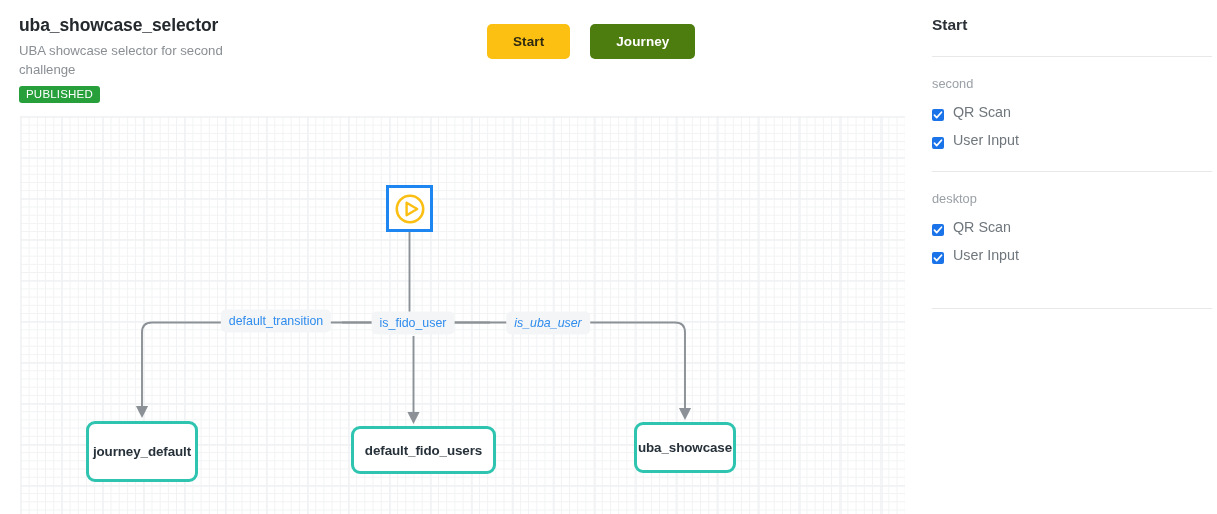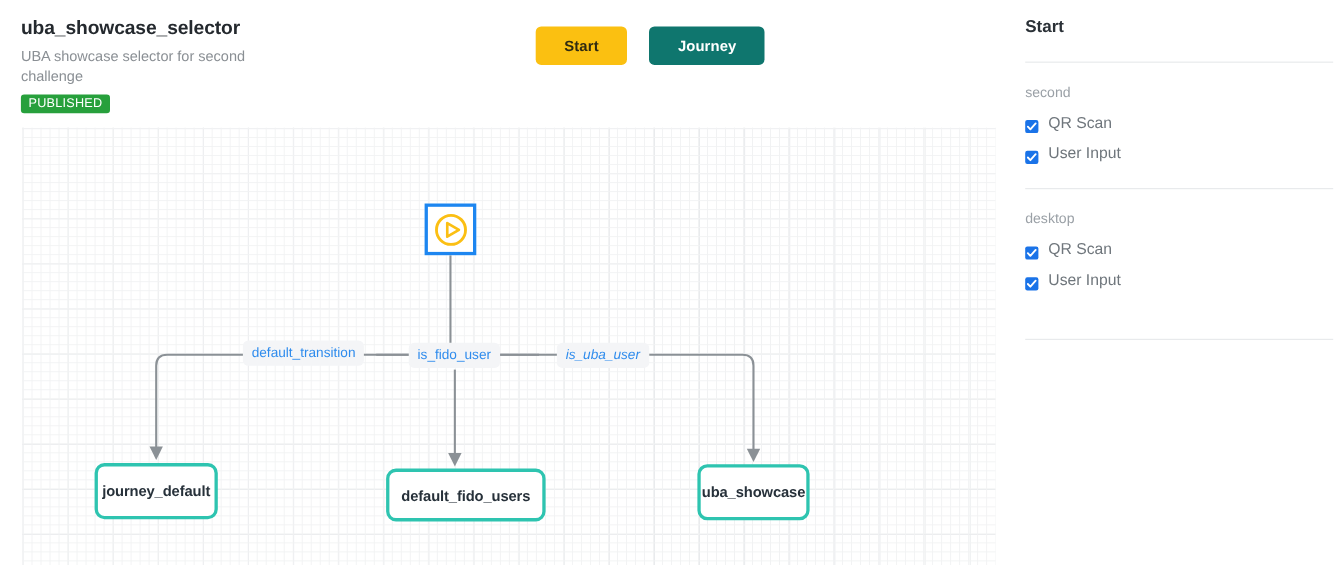--- a/index.html
+++ b/index.html
@@ -33,21 +33,21 @@
 
   
   .top-buttons { position: absolute; left: 487px; top: 24px; display: flex; gap: 20px; }
   .btn {
     border: none; border-radius: 5px; cursor: pointer;
     font-family: "Liberation Sans", sans-serif;
     font-size: 13.5px; font-weight: bold; letter-spacing: 0.1px;
     padding: 0 26px; height: 35px; line-height: 35px;
   }
   .btn-start { background: #fbc011; color: #2f2a12; }
-  .btn-journey { background: #0f766e; color: #ffffff; }
+  .btn-journey { background: #4d7c0f; color: #ffffff; }
 
   
   .canvas {
     position: absolute; left: 20px; top: 116px;
     width: 885px; height: 398px;
     background-color: #ffffff;
     background-image:
       linear-gradient(to right, #f1f2f3 1px, transparent 1px),
       linear-gradient(to bottom, #f1f2f3 1px, transparent 1px),
       linear-gradient(to right, #e8eaec 1px, transparent 1px),
@@ -69,21 +69,21 @@
   
   .node {
     position: absolute; background: #ffffff;
     border: 3px solid #2ec4b0; border-radius: 9px;
     display: flex; align-items: center; justify-content: center;
   }
   .node-label {
     font-size: 13.4px; font-weight: bold; color: #27313a;
     white-space: nowrap; letter-spacing: -0.1px;
   }
-  .node-journey  { left: 66px;  top: 305px; width: 112px; height: 51px; }
+  .node-journey  { left: 66px;  top: 305px; width: 112px; height: 61px; }
   .node-fido     { left: 331px; top: 310px; width: 145px; height: 48px; }
   .node-uba      { left: 614px; top: 306px; width: 102px; height: 51px; }
 
   
   .edge-label {
     position: absolute; transform: translate(-50%, -50%);
     background: #f4f5f7; border-radius: 5px;
     padding: 4px 8px 5px 8px;
     font-size: 12.4px; color: #2f8ced; white-space: nowrap;
   }

